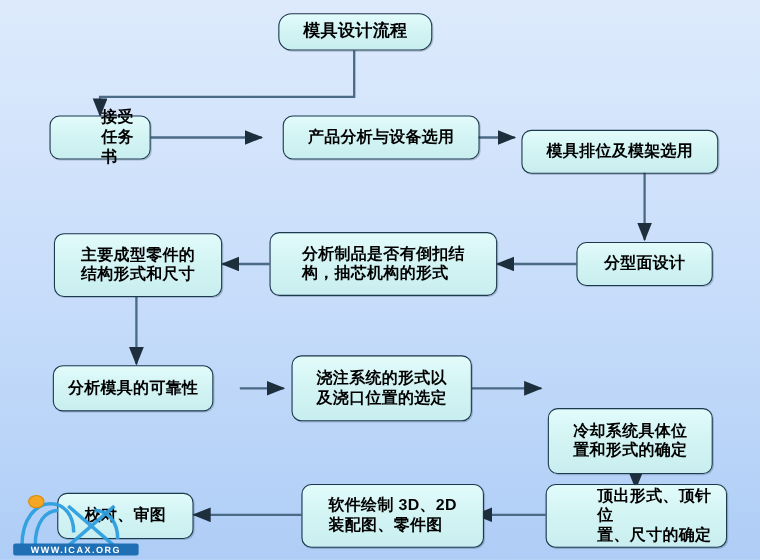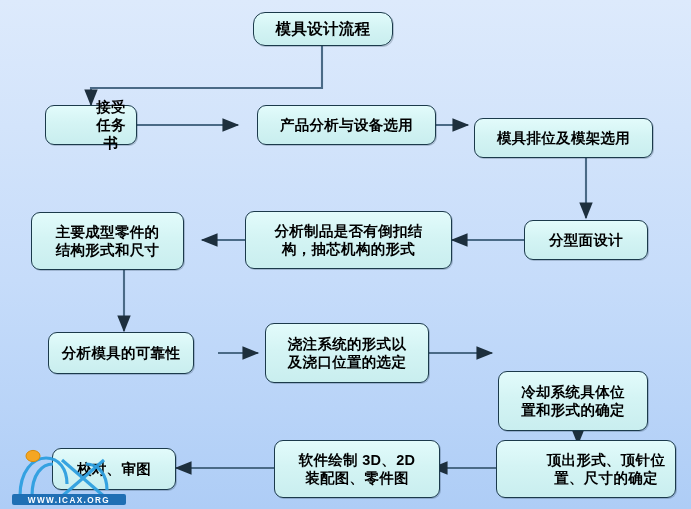--- a/index.html
+++ b/index.html
@@ -28,21 +28,20 @@
   }
   .node {
     position: absolute;
     box-sizing: border-box;
     background: linear-gradient(to bottom, #e2fbfb 0%, #d4f4f4 45%, #c9eeef 100%);
     border: 1px solid #1b3a4b;
     border-radius: 9px;
     display: flex;
     align-items: center;
     justify-content: center;
-    text-align: center;
     color: #000000;
     font-weight: bold;
     font-size: 14.5px;
     line-height: 1.25;
     letter-spacing: 0.3px;
     box-shadow: 1px 1px 0 rgba(20,40,60,0.22);
     z-index: 3;
   }
   .node .txt {
     display: block;
@@ -111,21 +110,21 @@
   <div class="node" style="left:45px; top:105px; width:92px; height:40px;padding-left:40px;">
     <span class="txt">接受任务书</span>
   </div>
   <div class="node" style="left:257px; top:105px; width:179px; height:40px;">
     <span class="txt">产品分析与设备选用</span>
   </div>
   <div class="node" style="left:474px; top:118px; width:179px; height:40px;">
     <span class="txt">模具排位及模架选用</span>
   </div>
 
-  <div class="node" style="left:31px; top:212px; width:153px; height:58px;">
+  <div class="node" style="left:49px; top:212px; width:153px; height:58px;">
     <span class="txt">主要成型零件的
 结构形式和尺寸</span>
   </div>
   <div class="node" style="left:245px; top:211px; width:207px; height:58px;">
     <span class="txt">分析制品是否有倒扣结
 构，抽芯机构的形式</span>
   </div>
   <div class="node" style="left:524px; top:220px; width:124px; height:40px;">
     <span class="txt">分型面设计</span>
   </div>
@@ -142,21 +141,21 @@
 置和形式的确定</span>
   </div>
 
   <div class="node" style="left:52px; top:448px; width:124px; height:42px;">
     <span class="txt">校对、审图</span>
   </div>
   <div class="node" style="left:274px; top:440px; width:166px; height:58px;">
     <span class="txt">软件绘制 3D、2D
 装配图、零件图</span>
   </div>
-  <div class="node" style="left:496px; top:440px; width:180px; height:58px;padding-left:40px;">
+  <div class="node" style="left:496px; top:440px; width:165px; height:58px;padding-left:40px;">
     <span class="txt">顶出形式、顶针位
 置、尺寸的确定</span>
   </div>
 
   <svg id="watermark" viewBox="0 0 132 68" xmlns="http://www.w3.org/2000/svg">
     <g fill="none" stroke="#2e9fe0" stroke-width="3.2" opacity="0.95">
       <path d="M12,58 C12,33 25,20 38,20 C51,20 59,31 59,46"></path>
       <path d="M24,58 C24,36 34,26 45,26"></path>
       <path d="M52,60 L96,22"></path>
       <path d="M54,22 L98,60"></path>

